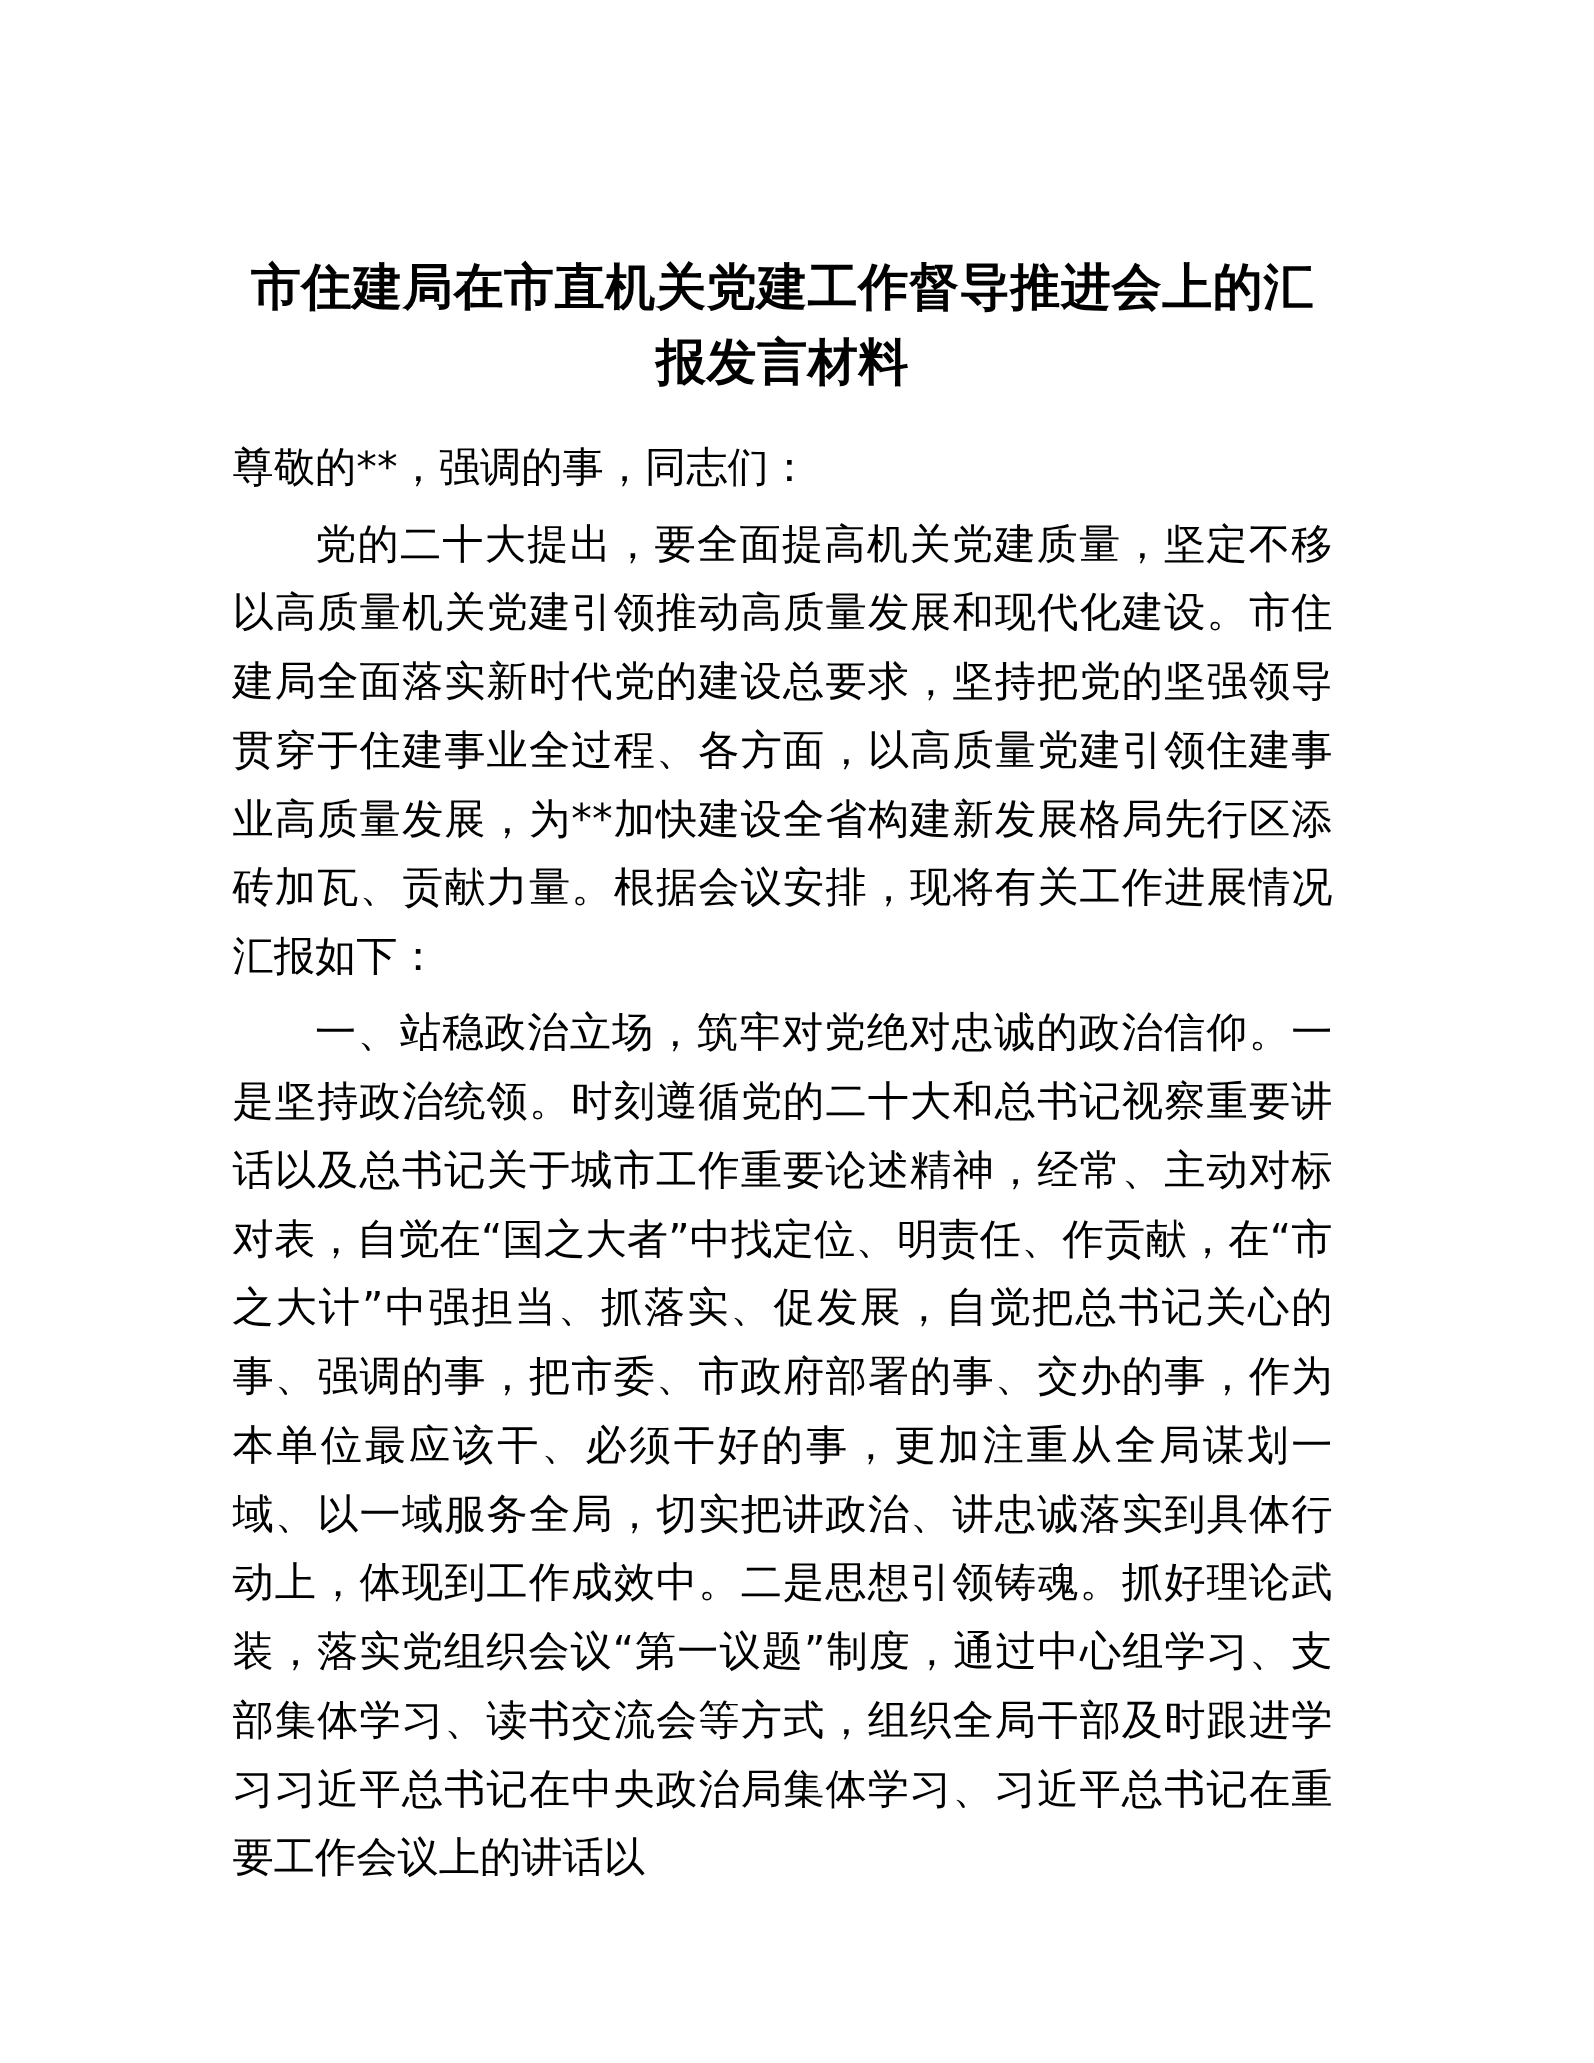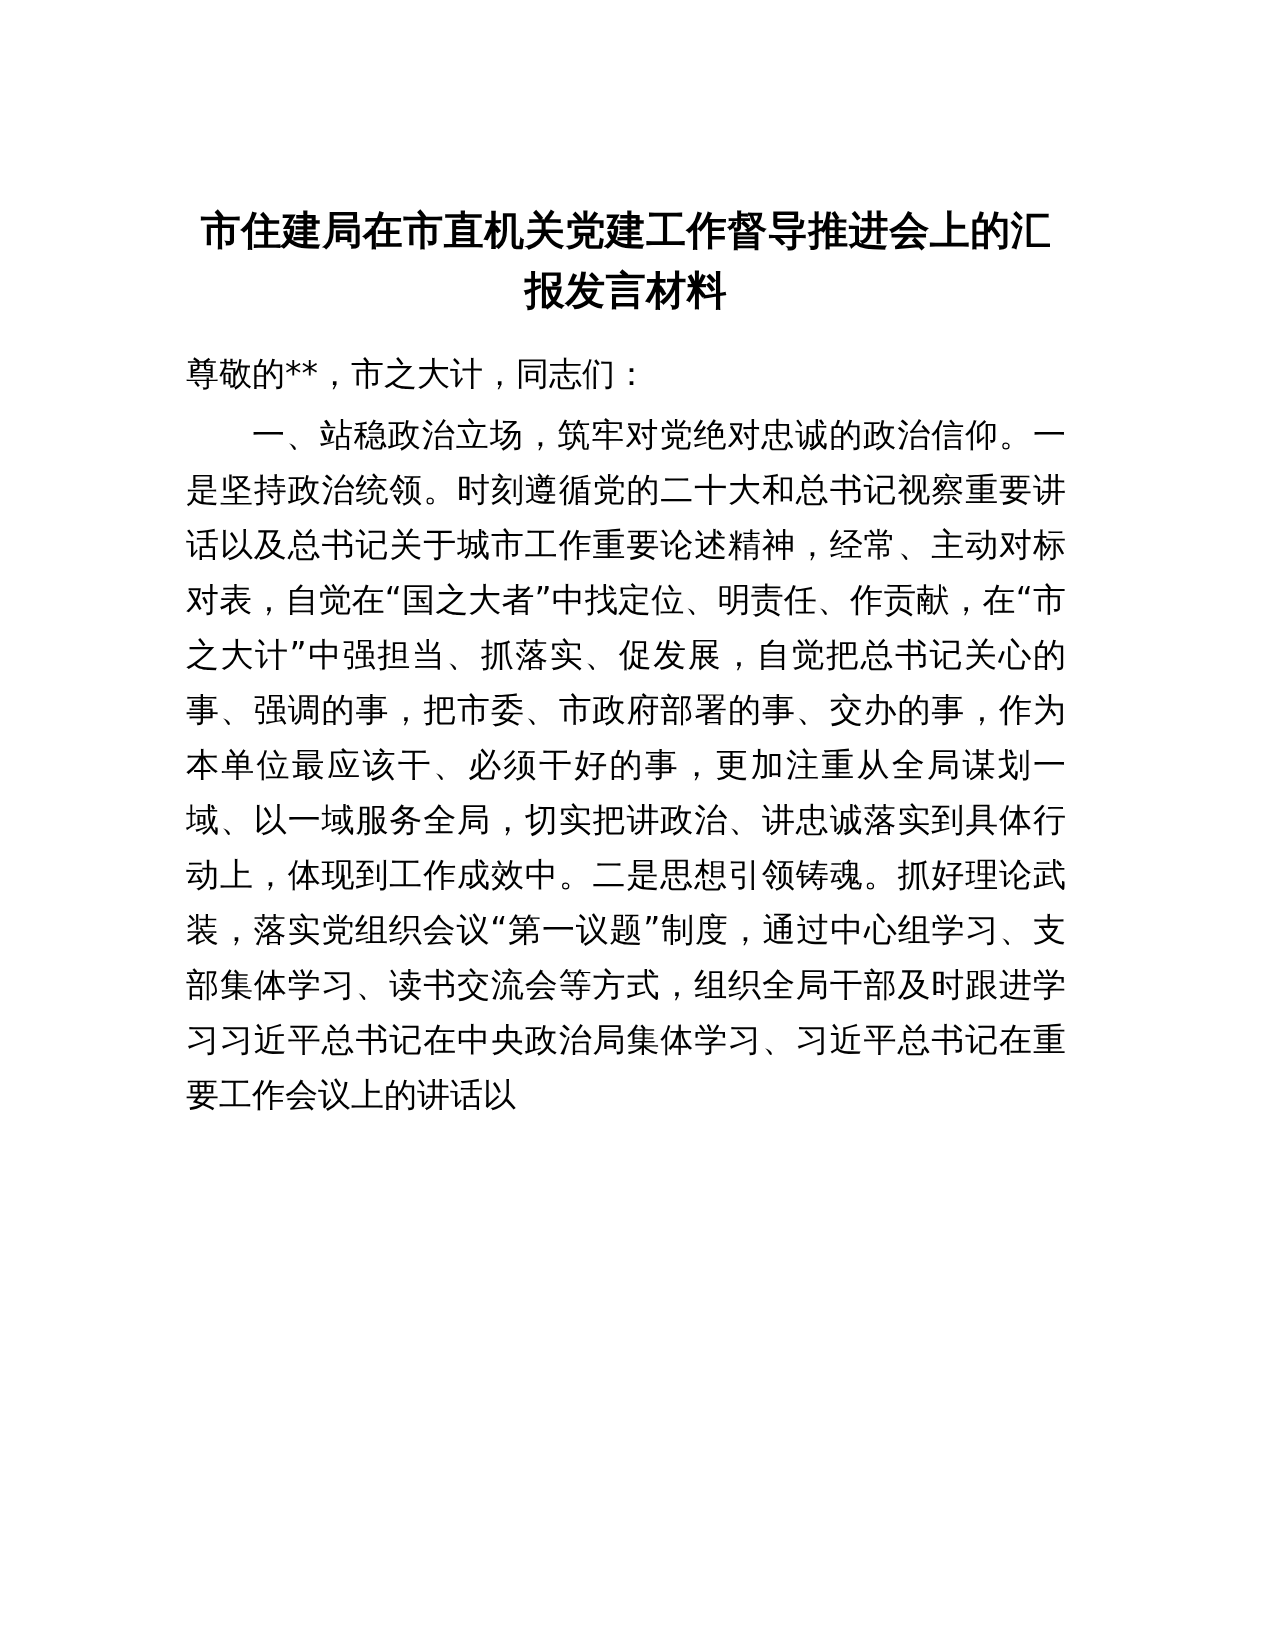--- a/index.html
+++ b/index.html
@@ -56,19 +56,20 @@
   }
 </style>
 </head>
 <body>
 
 <div class="page">
   <div class="page-inner">
 
     <h1 class="doc-title">市住建局在市直机关党建工作督导推进会上的汇报发言材料</h1>
 
-    <p class="salutation">尊敬的**，市之大计，同志们：</p>
+    <p class="salutation">尊敬的**，强调的事，同志们：</p>
 
+    <p class="body-para">党的二十大提出，要全面提高机关党建质量，坚定不移以高质量机关党建引领推动高质量发展和现代化建设。市住建局全面落实新时代党的建设总要求，坚持把党的坚强领导贯穿于住建事业全过程、各方面，以高质量党建引领住建事业高质量发展，为**加快建设全省构建新发展格局先行区添砖加瓦、贡献力量。根据会议安排，现将有关工作进展情况汇报如下：</p>
 
     <p class="body-para">一、站稳政治立场，筑牢对党绝对忠诚的政治信仰。一是坚持政治统领。时刻遵循党的二十大和总书记视察重要讲话以及总书记关于城市工作重要论述精神，经常、主动对标对表，自觉在“国之大者”中找定位、明责任、作贡献，在“市之大计”中强担当、抓落实、促发展，自觉把总书记关心的事、强调的事，把市委、市政府部署的事、交办的事，作为本单位最应该干、必须干好的事，更加注重从全局谋划一域、以一域服务全局，切实把讲政治、讲忠诚落实到具体行动上，体现到工作成效中。二是思想引领铸魂。抓好理论武装，落实党组织会议“第一议题”制度，通过中心组学习、支部集体学习、读书交流会等方式，组织全局干部及时跟进学习习近平总书记在中央政治局集体学习、习近平总书记在重要工作会议上的讲话以</p>
 
   </div>
 </div>
 
 </body></html>

